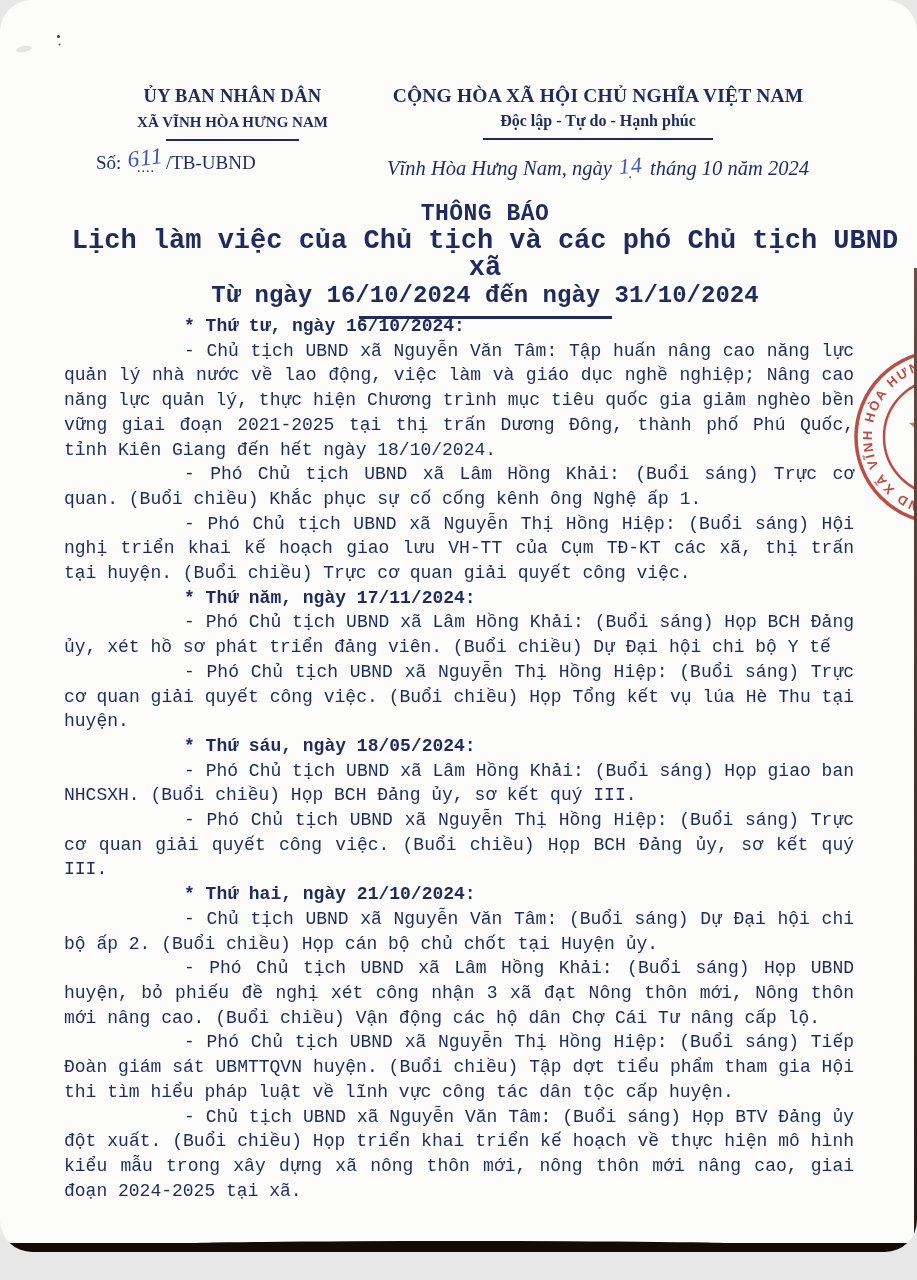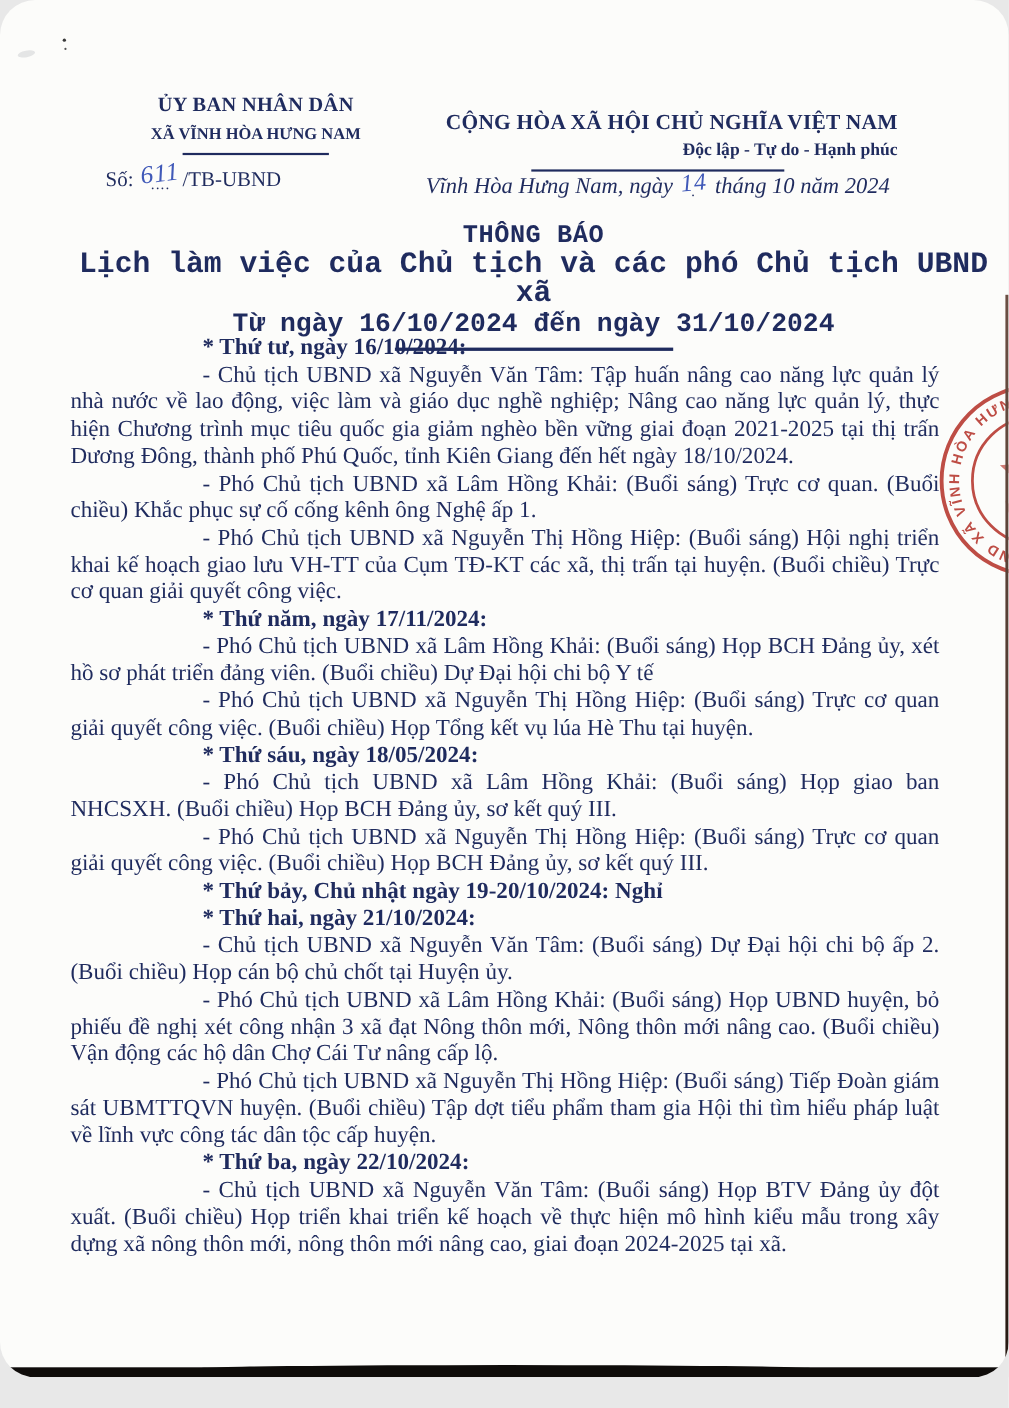--- a/index.html
+++ b/index.html
@@ -36,44 +36,44 @@
     color:var(--handwriting);
     font-style:italic;font-size:23px;line-height:1;
     display:inline-block;transform:rotate(-7deg) translateY(-4px);
     letter-spacing:1px;
   }
   .hw-dots{
     position:absolute;left:0;bottom:-2px;width:100%;
     color:var(--ink);font-size:14px;letter-spacing:1px;text-align:center;
   }
   .hdr-right{
-    position:absolute;left:380px;top:99px;width:436px;
-    text-align:right;font-weight:bold;
+    position:absolute;left:380px;top:83px;width:436px;
+    text-align:center;font-weight:bold;
   }
   .hdr-right .l1{font-size:19.5px;line-height:25px;letter-spacing:.2px;}
   .hdr-right .l2{font-size:16px;line-height:26px;}
   .hdr-right .rule{width:230px;height:2px;background:var(--ink);margin:4px auto 0;}
   .date-line{
     position:absolute;left:380px;top:157px;width:436px;
     text-align:center;font-style:italic;font-size:20.5px;white-space:nowrap;
   }
   .date-line .hw-num{font-size:22px;transform:rotate(-5deg) translateY(-2px);}
   
   .title-block{
     position:absolute;left:55px;top:200px;width:860px;
     text-align:center;font-weight:bold;font-family:Liberation Mono, monospace;
   }
   .title-block .t1{font-size:23px;line-height:28px;letter-spacing:.5px;}
   .title-block .t2{font-size:27px;line-height:27px;}
   .title-block .t3{font-size:24px;line-height:27px;}
   .title-block .rule{width:253px;height:2.5px;background:var(--ink);margin:7px auto 0;}
   
   .doc-body{
-    position:absolute;left:64px;top:303px;width:790px;
-    font-size:21px;line-height:24.7px;text-align:justify;
+    position:absolute;left:64px;top:314px;width:790px;
+    font-size:18px;line-height:24.7px;text-align:justify;font-family:Liberation Mono, monospace;
   }
   .doc-body p{margin:0;text-indent:120px;}
   .doc-body p.day-heading{font-weight:bold;}
   
   .seal{position:absolute;left:832px;top:327px;width:220px;height:220px;opacity:.88;}
   
   .edge-line{
     position:absolute;right:0;top:268px;width:3px;height:1012px;
     background:linear-gradient(#6b4f43,#241710);
   }
@@ -135,26 +135,24 @@
       <p class="day-heading">* Thứ tư, ngày 16/10/2024:</p>
       <p class="entry">- Chủ tịch UBND xã Nguyễn Văn Tâm: Tập huấn nâng cao năng lực quản lý nhà nước về lao động, việc làm và giáo dục nghề nghiệp; Nâng cao năng lực quản lý, thực hiện Chương trình mục tiêu quốc gia giảm nghèo bền vững giai đoạn 2021-2025 tại thị trấn Dương Đông, thành phố Phú Quốc, tỉnh Kiên Giang đến hết ngày 18/10/2024.</p>
       <p class="entry">- Phó Chủ tịch UBND xã Lâm Hồng Khải: (Buổi sáng) Trực cơ quan. (Buổi chiều) Khắc phục sự cố cống kênh ông Nghệ ấp 1.</p>
       <p class="entry">- Phó Chủ tịch UBND xã Nguyễn Thị Hồng Hiệp: (Buổi sáng) Hội nghị triển khai kế hoạch giao lưu VH-TT của Cụm TĐ-KT các xã, thị trấn tại huyện. (Buổi chiều) Trực cơ quan giải quyết công việc.</p>
       <p class="day-heading">* Thứ năm, ngày 17/11/2024:</p>
       <p class="entry">- Phó Chủ tịch UBND xã Lâm Hồng Khải: (Buổi sáng) Họp BCH Đảng ủy, xét hồ sơ phát triển đảng viên. (Buổi chiều) Dự Đại hội chi bộ Y tế</p>
       <p class="entry">- Phó Chủ tịch UBND xã Nguyễn Thị Hồng Hiệp: (Buổi sáng) Trực cơ quan giải quyết công việc. (Buổi chiều) Họp Tổng kết vụ lúa Hè Thu tại huyện.</p>
       <p class="day-heading">* Thứ sáu, ngày 18/05/2024:</p>
       <p class="entry">- Phó Chủ tịch UBND xã Lâm Hồng Khải: (Buổi sáng) Họp giao ban NHCSXH. (Buổi chiều) Họp BCH Đảng ủy, sơ kết quý III.</p>
       <p class="entry">- Phó Chủ tịch UBND xã Nguyễn Thị Hồng Hiệp: (Buổi sáng) Trực cơ quan giải quyết công việc. (Buổi chiều) Họp BCH Đảng ủy, sơ kết quý III.</p>
-      <p class="day-heading">* Thứ bảy, Chủ nhật ngày 19-20/10/2024: Nghỉ</p>
       <p class="day-heading">* Thứ hai, ngày 21/10/2024:</p>
       <p class="entry">- Chủ tịch UBND xã Nguyễn Văn Tâm: (Buổi sáng) Dự Đại hội chi bộ ấp 2. (Buổi chiều) Họp cán bộ chủ chốt tại Huyện ủy.</p>
       <p class="entry">- Phó Chủ tịch UBND xã Lâm Hồng Khải: (Buổi sáng) Họp UBND huyện, bỏ phiếu đề nghị xét công nhận 3 xã đạt Nông thôn mới, Nông thôn mới nâng cao. (Buổi chiều) Vận động các hộ dân Chợ Cái Tư nâng cấp lộ.</p>
       <p class="entry">- Phó Chủ tịch UBND xã Nguyễn Thị Hồng Hiệp: (Buổi sáng) Tiếp Đoàn giám sát UBMTTQVN huyện. (Buổi chiều) Tập dợt tiểu phẩm tham gia Hội thi tìm hiểu pháp luật về lĩnh vực công tác dân tộc cấp huyện.</p>
-      <p class="day-heading">* Thứ ba, ngày 22/10/2024:</p>
       <p class="entry">- Chủ tịch UBND xã Nguyễn Văn Tâm: (Buổi sáng) Họp BTV Đảng ủy đột xuất. (Buổi chiều) Họp triển khai triển kế hoạch về thực hiện mô hình kiểu mẫu trong xây dựng xã nông thôn mới, nông thôn mới nâng cao, giai đoạn 2024-2025 tại xã.</p>
     </div>
 
   <svg class="seal" viewBox="0 0 220 220" xmlns="http://www.w3.org/2000/svg">
     <circle cx="110" cy="110" r="86" fill="none" stroke="#b5352c" stroke-width="3.5"></circle>
     <circle cx="110" cy="110" r="58" fill="none" stroke="#b5352c" stroke-width="2.5"></circle>
     <path id="sealTextPath" d="M 110 180 A 70 70 0 0 1 40 110 A 70 70 0 0 1 110 40" fill="none"></path>
     <text font-family="Liberation Sans, sans-serif" font-size="13" font-weight="bold" fill="#b5352c" letter-spacing="2">
       <textPath href="#sealTextPath" aria-label="UBND XÃ VĨNH HÒA HƯNG NAM">UBND XÃ VĨNH HÒA HƯNG NAM</textPath>
     </text>

